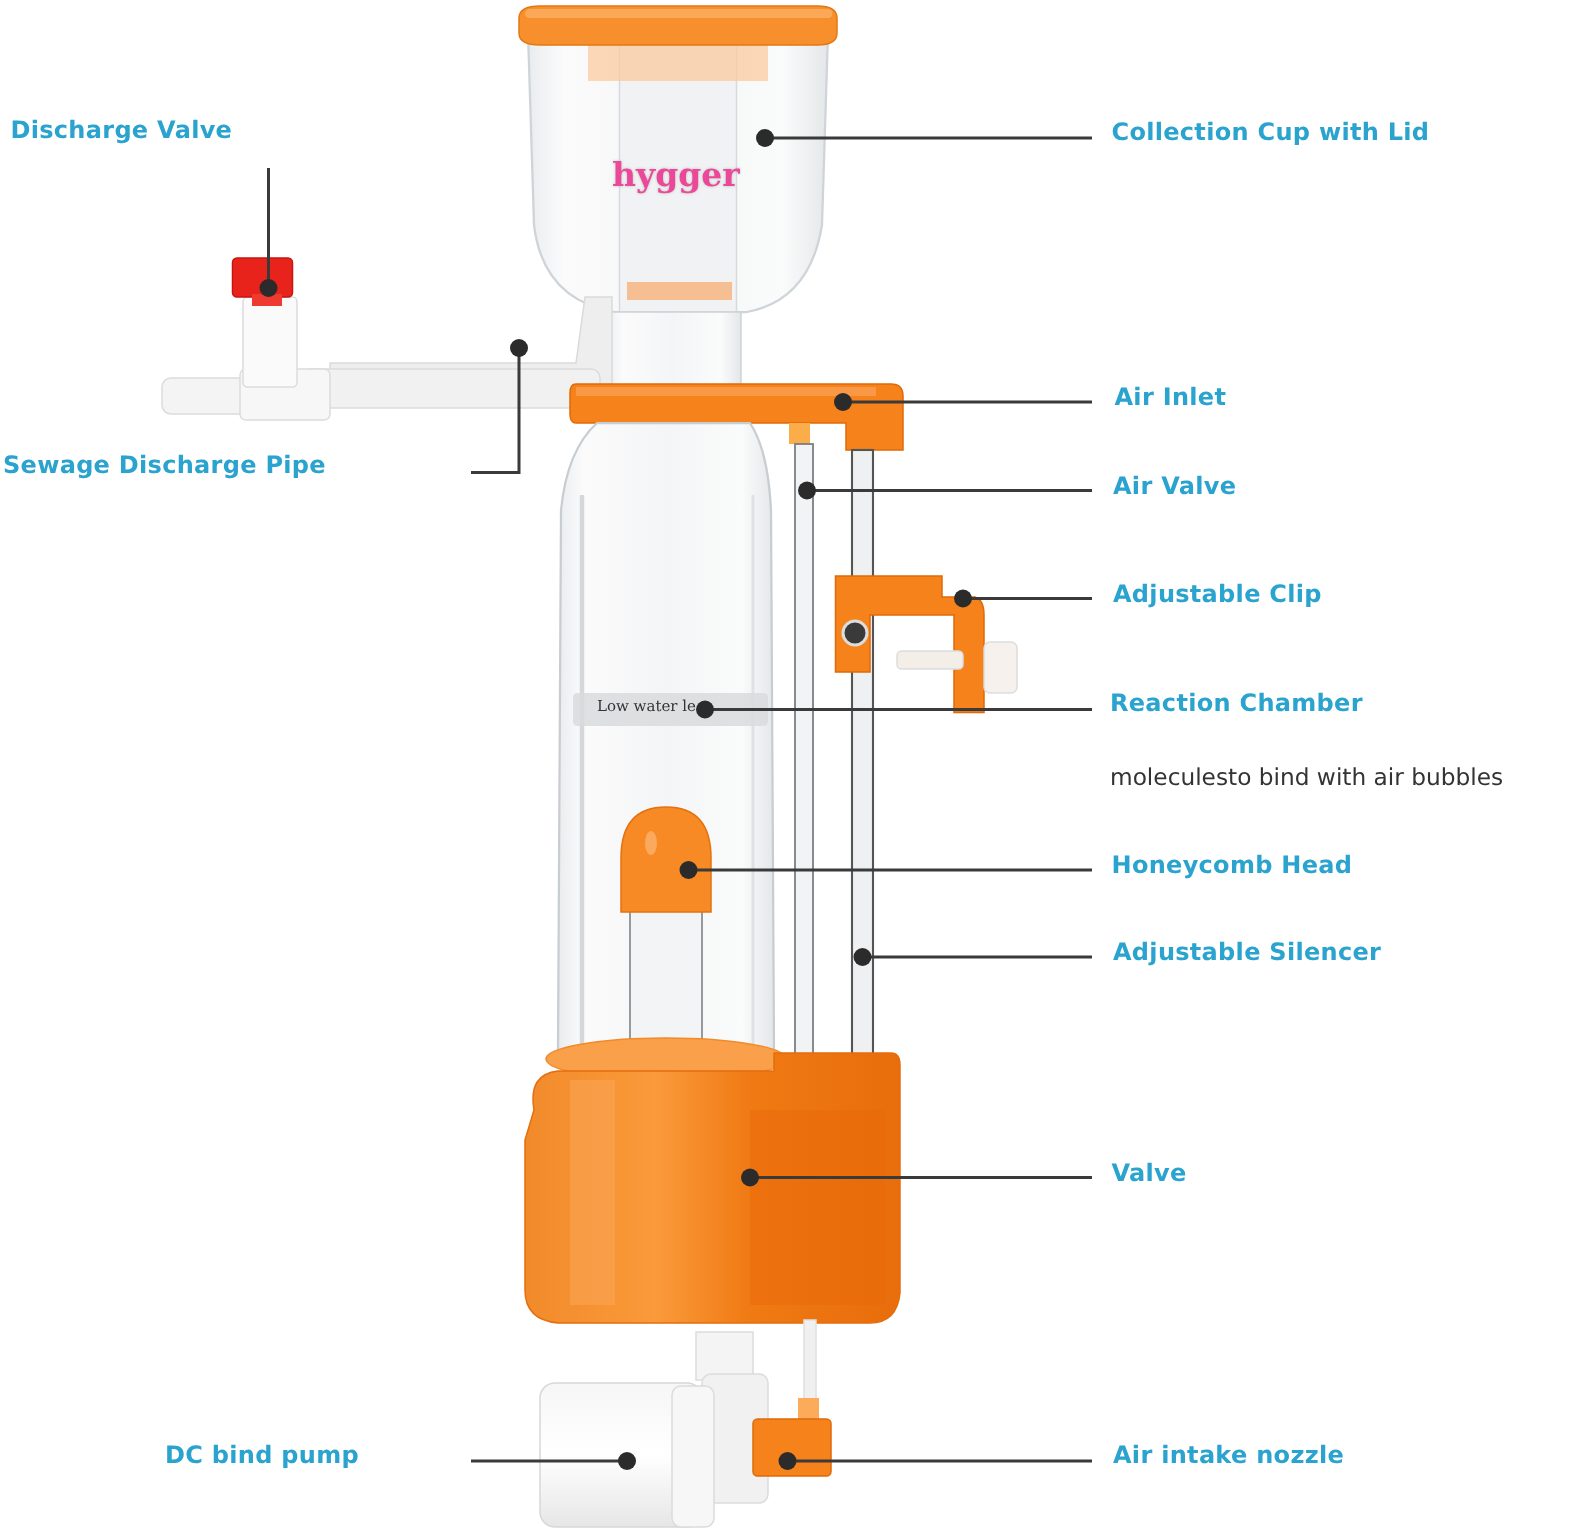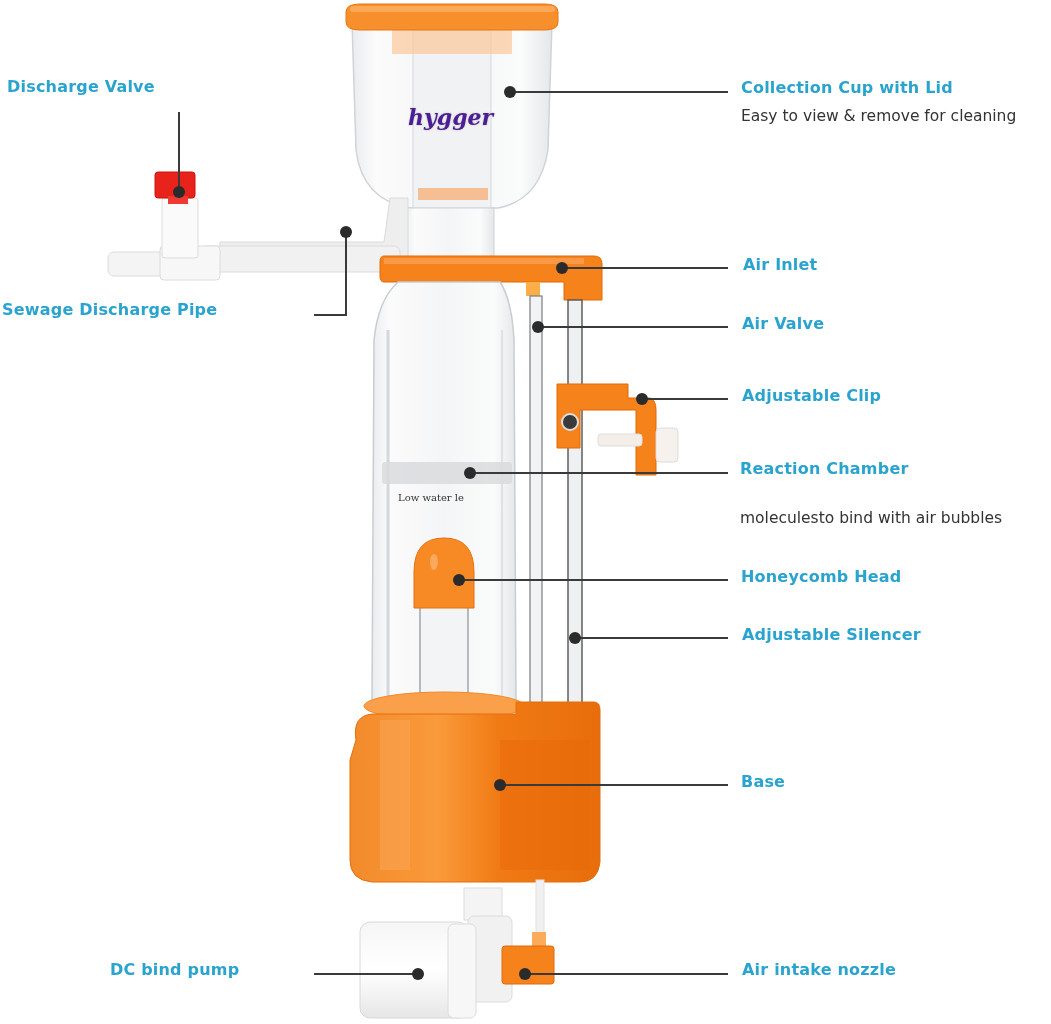--- a/index.html
+++ b/index.html
@@ -3,21 +3,21 @@
 <meta charset="utf-8">
 <style>
   html, body { margin:0; padding:0; background:#ffffff; }
   body { width:1051px; height:1024px; position:relative; overflow:hidden; font-family:"DejaVu Sans", sans-serif; }
   .stage { position:absolute; left:0; top:0; width:1051px; height:1024px; }
   .label { position:absolute; color:var(--accent); font-weight:bold; font-size:16px; letter-spacing:0.2px; white-space:nowrap; line-height:1.1; }
   .sub { position:absolute; color:#333333; font-size:15.5px; white-space:nowrap; line-height:1.35; }
   .lead { position:absolute; background:#3a3a3a; }
   .dot { position:absolute; width:12px; height:12px; border-radius:50%; background:#2b2b2b; margin:-6px 0 0 -6px; }
   svg { position:absolute; left:0; top:0; }
-  .logo { position:absolute; font-family:"DejaVu Serif", serif; font-style:italic; font-weight:bold; color:#4c1d95; font-size:22px; text-shadow:0 0 2px #bbb; }
+  .logo { position:absolute; font-family:"DejaVu Serif", serif; font-weight:bold; color:#ec4899; font-size:22px; text-shadow:0 0 2px #bbb; }
   .tape-text { position:absolute; font-family:"DejaVu Serif", serif; font-size:10px; color:#333; }
 </style>
 </head>
 <body>
 
 <div class="stage" style="--accent:#2aa3cf;">
 
   <svg width="1051" height="1024" viewBox="0 0 1051 1024">
     <defs>
       <linearGradient id="glass" x1="0" x2="1" y1="0" y2="0">
@@ -113,21 +113,21 @@
     <g>
       <rect x="536" y="880" width="8" height="56" fill="#f0f0f0" stroke="#e0e0e0"></rect>
       <rect x="532" y="932" width="14" height="18" fill="#fbab5a"></rect>
       <rect x="502" y="946" width="52" height="38" rx="3" fill="#f5821a" stroke="#e06a08"></rect>
     </g>
   </svg>
 
   <div class="logo" style="left:408px; top:104px;">
     <span>hygger</span>
   </div>
-  <div class="tape-text" style="left:398px; top:466px;margin-top:26px;">
+  <div class="tape-text" style="left:398px; top:466px;">
     <span>Low water le</span>
   </div>
 
   <div class="lead" style="left:178px; top:112px; width:2px; height:78px;"></div>
   <div class="dot" style="left:179px; top:192px;"></div>
 
   <div class="lead" style="left:314px; top:314px; width:32px; height:2px;"></div>
   <div class="lead" style="left:345px; top:232px; width:2px; height:84px;"></div>
   <div class="dot" style="left:346px; top:232px;"></div>
 
@@ -158,28 +158,27 @@
   <div class="lead" style="left:314px; top:973px; width:104px; height:2px;"></div>
   <div class="dot" style="left:418px; top:974px;"></div>
 
   <div class="lead" style="left:525px; top:973px; width:203px; height:2px;"></div>
   <div class="dot" style="left:525px; top:974px;"></div>
 
   <div class="label" style="left:7px; top:78px;">Discharge Valve</div>
   <div class="label" style="left:741px; top:79px;">Collection Cup with Lid</div>
 
   <div class="label" style="left:2px; top:301px;">Sewage Discharge Pipe</div>
-  <div class="sub" style="left:741px; top:106px;">Easy to view &amp; remove for cleaning</div>
 
   <div class="label" style="left:743px; top:256px;">Air Inlet</div>
   <div class="label" style="left:742px; top:315px;">Air Valve</div>
   <div class="label" style="left:742px; top:387px;">Adjustable Clip</div>
 
   <div class="label" style="left:740px; top:460px;">Reaction Chamber</div>
   <div class="sub" style="left:740px; top:508px;">moleculesto bind with air bubbles</div>
 
   <div class="label" style="left:741px; top:568px;">Honeycomb Head</div>
   <div class="label" style="left:742px; top:626px;">Adjustable Silencer</div>
-  <div class="label" style="left:741px; top:773px;">Base</div>
+  <div class="label" style="left:741px; top:773px;">Valve</div>
 
   <div class="label" style="left:110px; top:961px;">DC bind pump</div>
   <div class="label" style="left:742px; top:961px;">Air intake nozzle</div>
 </div>
 
 </body></html>

